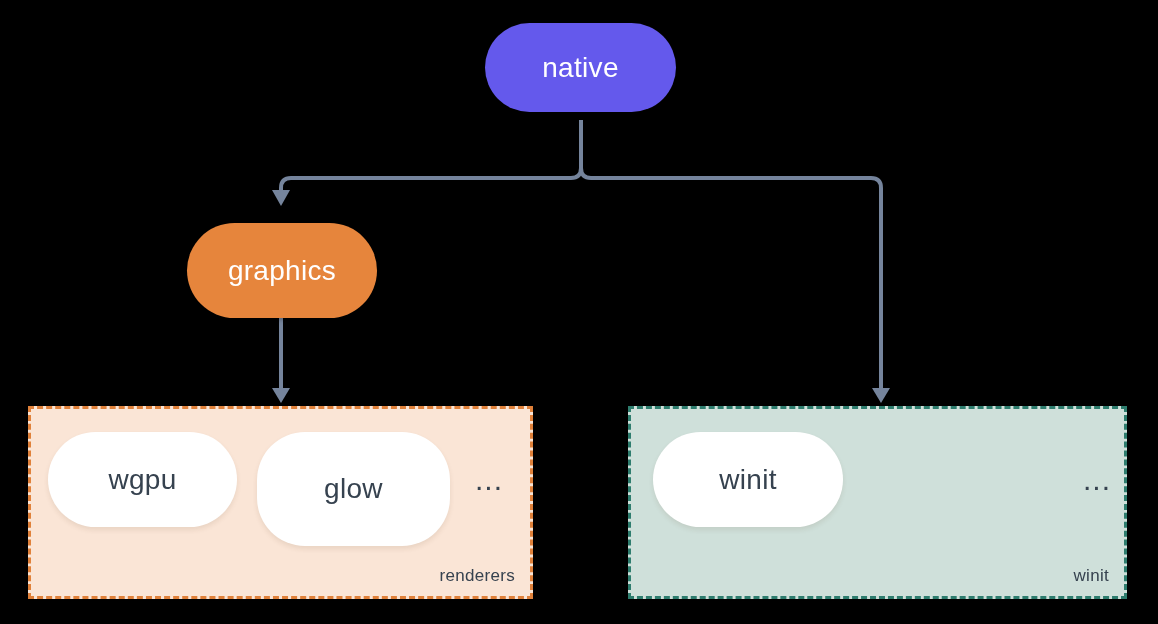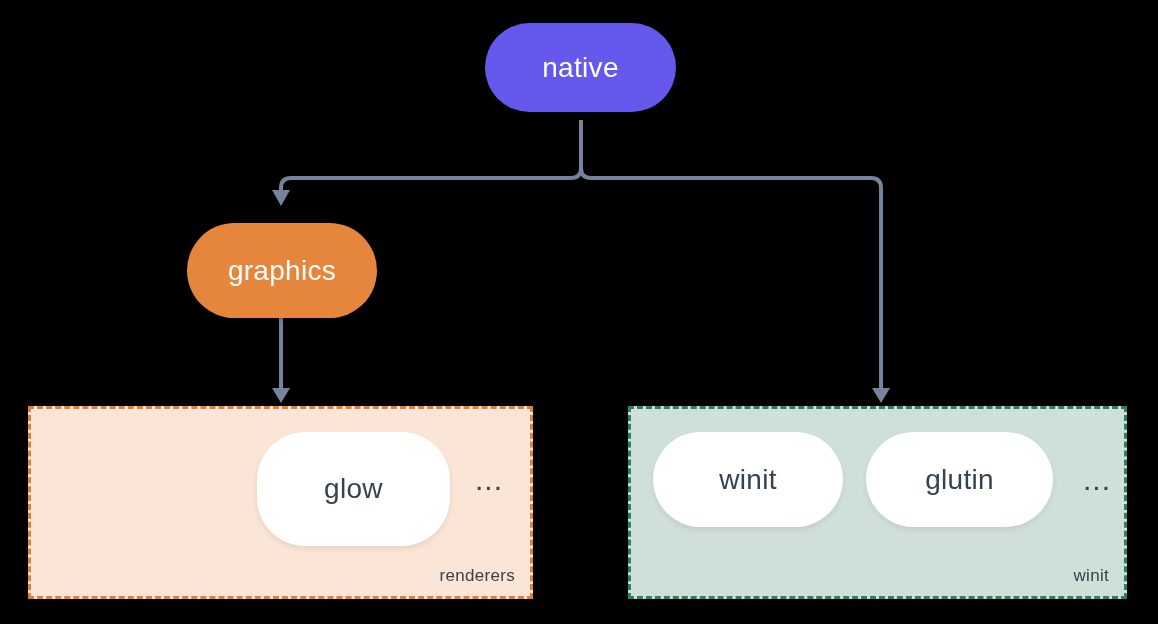--- a/index.html
+++ b/index.html
@@ -128,31 +128,31 @@
 
   <div class="pill pill-node pill-native">
     <span>native</span>
   </div>
 
   <div class="pill pill-node pill-graphics">
     <span>graphics</span>
   </div>
 
   <div class="group-box group-renderers">
+    <div class="pill pill-white pill-a">
+      <span>wgpu</span>
+    </div>
     <div class="pill pill-white pill-b">
       <span>glow</span>
     </div>
     <div class="ellipsis">...</div>
     <div class="group-label">renderers</div>
   </div>
 
   <div class="group-box group-shells">
     <div class="pill pill-white pill-a">
       <span>winit</span>
     </div>
-    <div class="pill pill-white pill-b">
-      <span>glutin</span>
-    </div>
     <div class="ellipsis">...</div>
     <div class="group-label">winit</div>
   </div>
 
 </div>
 
 </body></html>

